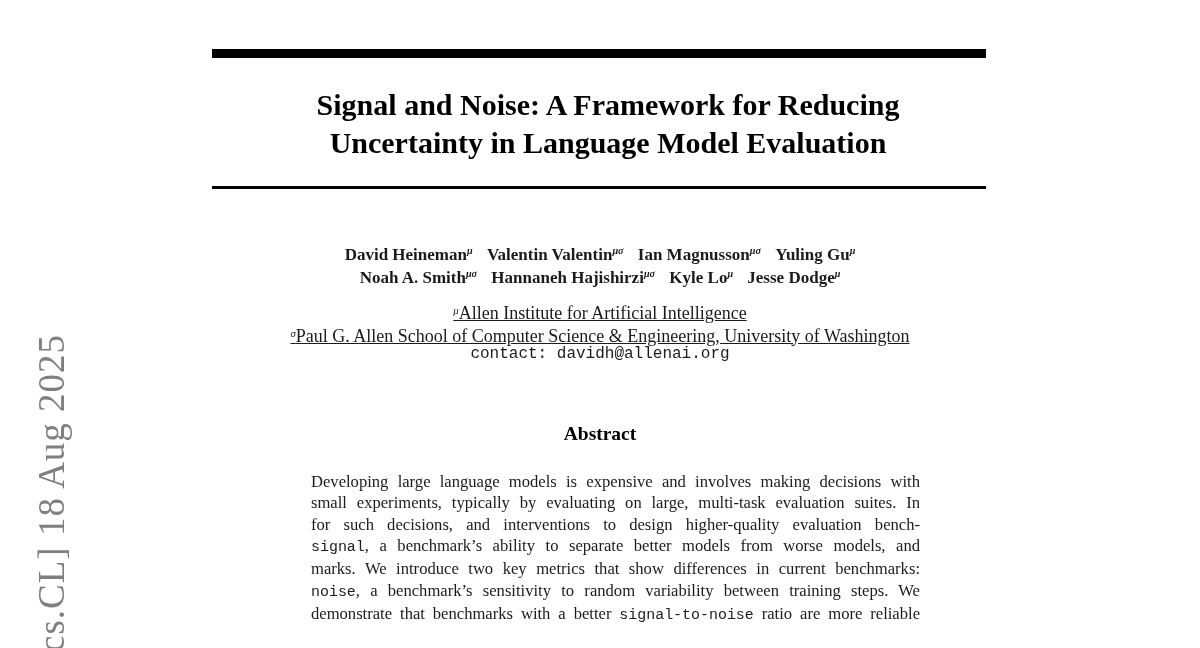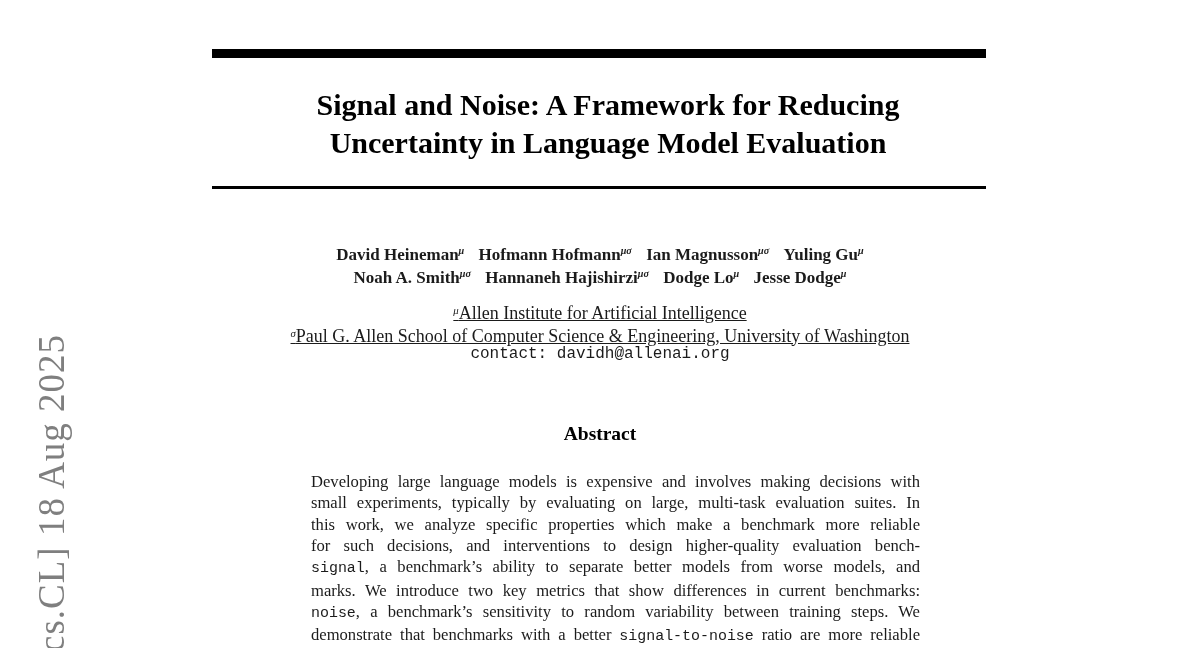--- a/index.html
+++ b/index.html
@@ -45,37 +45,36 @@
   <div class="rule-thick"></div>
 
   <div class="title">
     <div>Signal and Noise: A Framework for Reducing</div>
     <div>Uncertainty in Language Model Evaluation</div>
   </div>
 
   <div class="rule-thin"></div>
 
   <div class="authors">
-    <div><span class="author"><span>David Heineman</span><span class="sup">μ</span></span> <span class="author"><span>Hofmann Hofmann</span><span class="sup">μσ</span></span> <span class="author"><span>Ian Magnusson</span><span class="sup">μσ</span></span> <span class="author"><span>Yuling Gu</span><span class="sup">μ</span></span> </div>
-    <div><span class="author"><span>Noah A. Smith</span><span class="sup">μσ</span></span> <span class="author"><span>Hannaneh Hajishirzi</span><span class="sup">μσ</span></span> <span class="author"><span>Dodge Lo</span><span class="sup">μ</span></span> <span class="author"><span>Jesse Dodge</span><span class="sup">μ</span></span> </div>
+    <div><span class="author"><span>David Heineman</span><span class="sup">μ</span></span> <span class="author"><span>Valentin Valentin</span><span class="sup">μσ</span></span> <span class="author"><span>Ian Magnusson</span><span class="sup">μσ</span></span> <span class="author"><span>Yuling Gu</span><span class="sup">μ</span></span> </div>
+    <div><span class="author"><span>Noah A. Smith</span><span class="sup">μσ</span></span> <span class="author"><span>Hannaneh Hajishirzi</span><span class="sup">μσ</span></span> <span class="author"><span>Kyle Lo</span><span class="sup">μ</span></span> <span class="author"><span>Jesse Dodge</span><span class="sup">μ</span></span> </div>
   </div>
 
   <div class="affils">
       <div><span class="sup">μ</span><span>Allen Institute for Artificial Intelligence</span></div>
       <div><span class="sup">σ</span><span>Paul G. Allen School of Computer Science &amp; Engineering, University of Washington</span></div>
     </div>
 
   <div class="contact">contact: davidh@allenai.org</div>
 
   <div class="abs-heading">Abstract</div>
 
   <div class="abs-body">
       <div class="abs-line"><span>Developing large language models is expensive and involves making decisions with</span></div>
       <div class="abs-line"><span>small experiments, typically by evaluating on large, multi-task evaluation suites. In</span></div>
-      <div class="abs-line"><span>this work, we analyze specific properties which make a benchmark more reliable</span></div>
       <div class="abs-line"><span>for such decisions, and interventions to design higher-quality evaluation bench-</span></div>
       <div class="abs-line"><span class="mono">signal</span><span>, a benchmark’s ability to separate better models from worse models, and</span></div>
       <div class="abs-line"><span>marks. We introduce two key metrics that show differences in current benchmarks:</span></div>
       <div class="abs-line"><span class="mono">noise</span><span>, a benchmark’s sensitivity to random variability between training steps. We</span></div>
       <div class="abs-line"><span>demonstrate that benchmarks with a better </span><span class="mono">signal-to-noise</span><span> ratio are more reliable</span></div>
       <div class="abs-line"></div>
     </div>
 
 </div>
 

